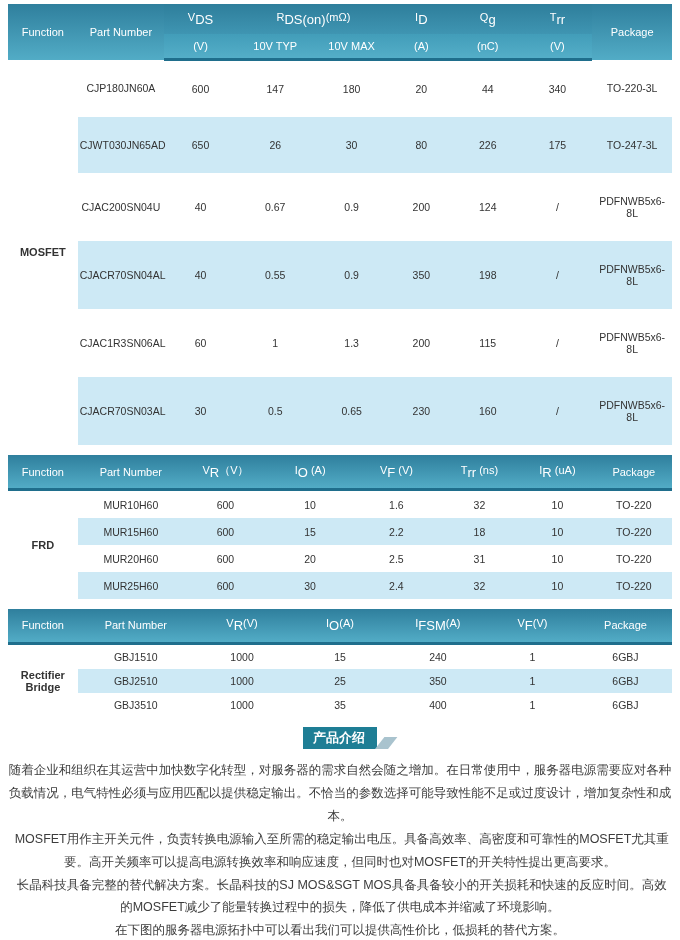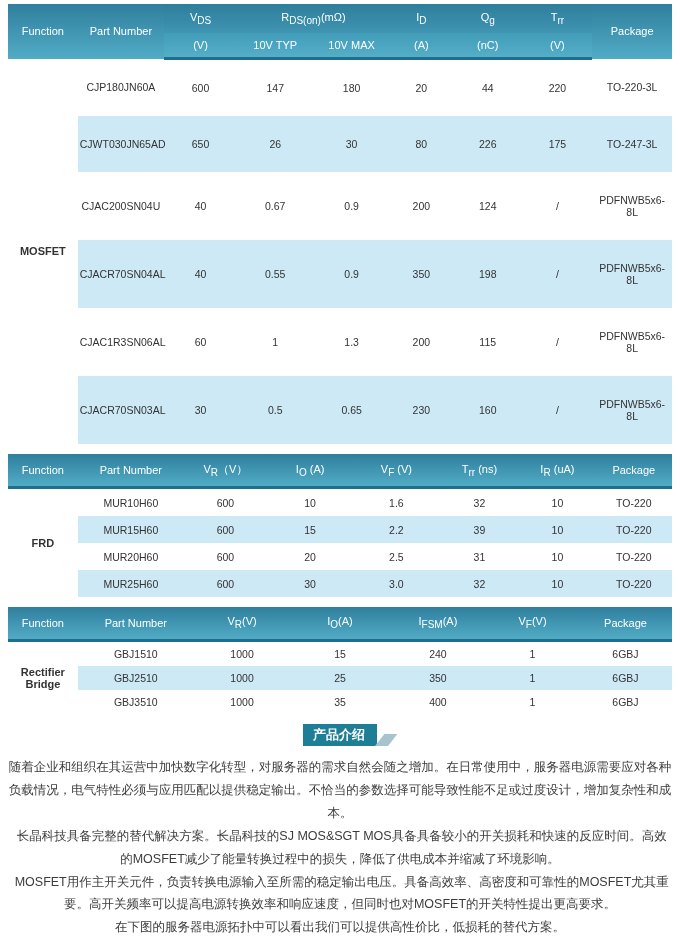--- a/index.html
+++ b/index.html
@@ -12,21 +12,21 @@
   .ptable{width:100%;border-collapse:collapse;table-layout:fixed;font-size:10.5px;color:#333;margin-bottom:10px;}
   .ptable th{color:#fff;font-weight:normal;font-size:11px;text-align:center;padding:7px 2px;}
   .ptable th.hspan{background:linear-gradient(180deg,#2F7F9D,#52ACC6);}
   .ptable th.h0{background:linear-gradient(180deg,#2E7E9B,#3F95B2);}
   .ptable th.h1{background:linear-gradient(180deg,#429DB9,#54AEC8);padding:6px 2px;}
   .ptable th.hsingle{background:linear-gradient(180deg,#2F7F9D,#52ACC6);padding:8px 2px;}
   .ptable thead tr:last-child th{border-bottom:3px solid #1F6E8C;}
   .ptable tbody td{text-align:center;background:#fff;padding:6px 2px;}
   .ptable tbody tr.alt td{background:#CDE9F5;margin-left:48px;}
   .ptable tbody td.fn{background:#fff;font-size:11px;vertical-align:middle;font-weight:bold;}
-  .ptable sub{font-size:10px;}
+  .ptable sub{font-size:13px;}
   table.tb0 tbody td{padding:22px 2px;}
   table.tb1 tbody td{padding:7.5px 2px;}
   table.tb2 tbody td{padding:6px 2px;}
 
   .badge{position:relative;display:inline-block;background:#1E7E95;color:#fff;font-size:13px;
          font-weight:bold;padding:3px 12px 4px 10px;line-height:1.2;}
   .badge::after{content:"";position:absolute;right:-11px;bottom:0;width:13px;height:12px;
          background:#A9C3CE;transform:skewX(-38deg);transform-origin:bottom left;}
   .sec-intro{margin-top:6px;text-align:center;}
   .intro-text{margin-top:10px;}
@@ -76,21 +76,21 @@
         </thead>
         <tbody>
           <tr>
             <td class="fn" rowspan="6">MOSFET</td>
             <td>CJP180JN60A</td>
             <td>600</td>
             <td>147</td>
             <td>180</td>
             <td>20</td>
             <td>44</td>
-            <td>220</td>
+            <td>340</td>
             <td>TO-220-3L</td>
           </tr>
           <tr class="alt">
             <td>CJWT030JN65AD</td>
             <td>650</td>
             <td>26</td>
             <td>30</td>
             <td>80</td>
             <td>226</td>
             <td>175</td>
@@ -172,38 +172,38 @@
             <td>1.6</td>
             <td>32</td>
             <td>10</td>
             <td>TO-220</td>
           </tr>
           <tr class="alt">
             <td>MUR15H60</td>
             <td>600</td>
             <td>15</td>
             <td>2.2</td>
-            <td>39</td>
+            <td>18</td>
             <td>10</td>
             <td>TO-220</td>
           </tr>
           <tr>
             <td>MUR20H60</td>
             <td>600</td>
             <td>20</td>
             <td>2.5</td>
             <td>31</td>
             <td>10</td>
             <td>TO-220</td>
           </tr>
           <tr class="alt">
             <td>MUR25H60</td>
             <td>600</td>
             <td>30</td>
-            <td>3.0</td>
+            <td>2.4</td>
             <td>32</td>
             <td>10</td>
             <td>TO-220</td>
           </tr>
         </tbody>
       </table>
     </div>
   <div>
       <table class="ptable tb2">
         <colgroup>
@@ -253,22 +253,22 @@
             <td>6GBJ</td>
           </tr>
         </tbody>
       </table>
     </div>
 
   <div class="sec-intro">
     <span class="badge">产品介绍</span>
     <div class="intro-text">
       <p>随着企业和组织在其运营中加快数字化转型，对服务器的需求自然会随之增加。在日常使用中，服务器电源需要应对各种负载情况，电气特性必须与应用匹配以提供稳定输出。不恰当的参数选择可能导致性能不足或过度设计，增加复杂性和成本。</p>
+      <p> MOSFET用作主开关元件，负责转换电源输入至所需的稳定输出电压。具备高效率、高密度和可靠性的MOSFET尤其重要。高开关频率可以提高电源转换效率和响应速度，但同时也对MOSFET的开关特性提出更高要求。</p>
       <p> 长晶科技具备完整的替代解决方案。长晶科技的SJ MOS&amp;SGT MOS具备具备较小的开关损耗和快速的反应时间。高效的MOSFET减少了能量转换过程中的损失，降低了供电成本并缩减了环境影响。</p>
-      <p> MOSFET用作主开关元件，负责转换电源输入至所需的稳定输出电压。具备高效率、高密度和可靠性的MOSFET尤其重要。高开关频率可以提高电源转换效率和响应速度，但同时也对MOSFET的开关特性提出更高要求。</p>
       <p>在下图的服务器电源拓扑中可以看出我们可以提供高性价比，低损耗的替代方案。</p>
     </div>
   </div>
 
   <div class="sec-circuit">
     <span class="badge">应用电路</span>
     <div class="circuit-box">
       <svg width="664" height="192" viewBox="0 0 664 192">
         <defs>
           <g id="nmos">

